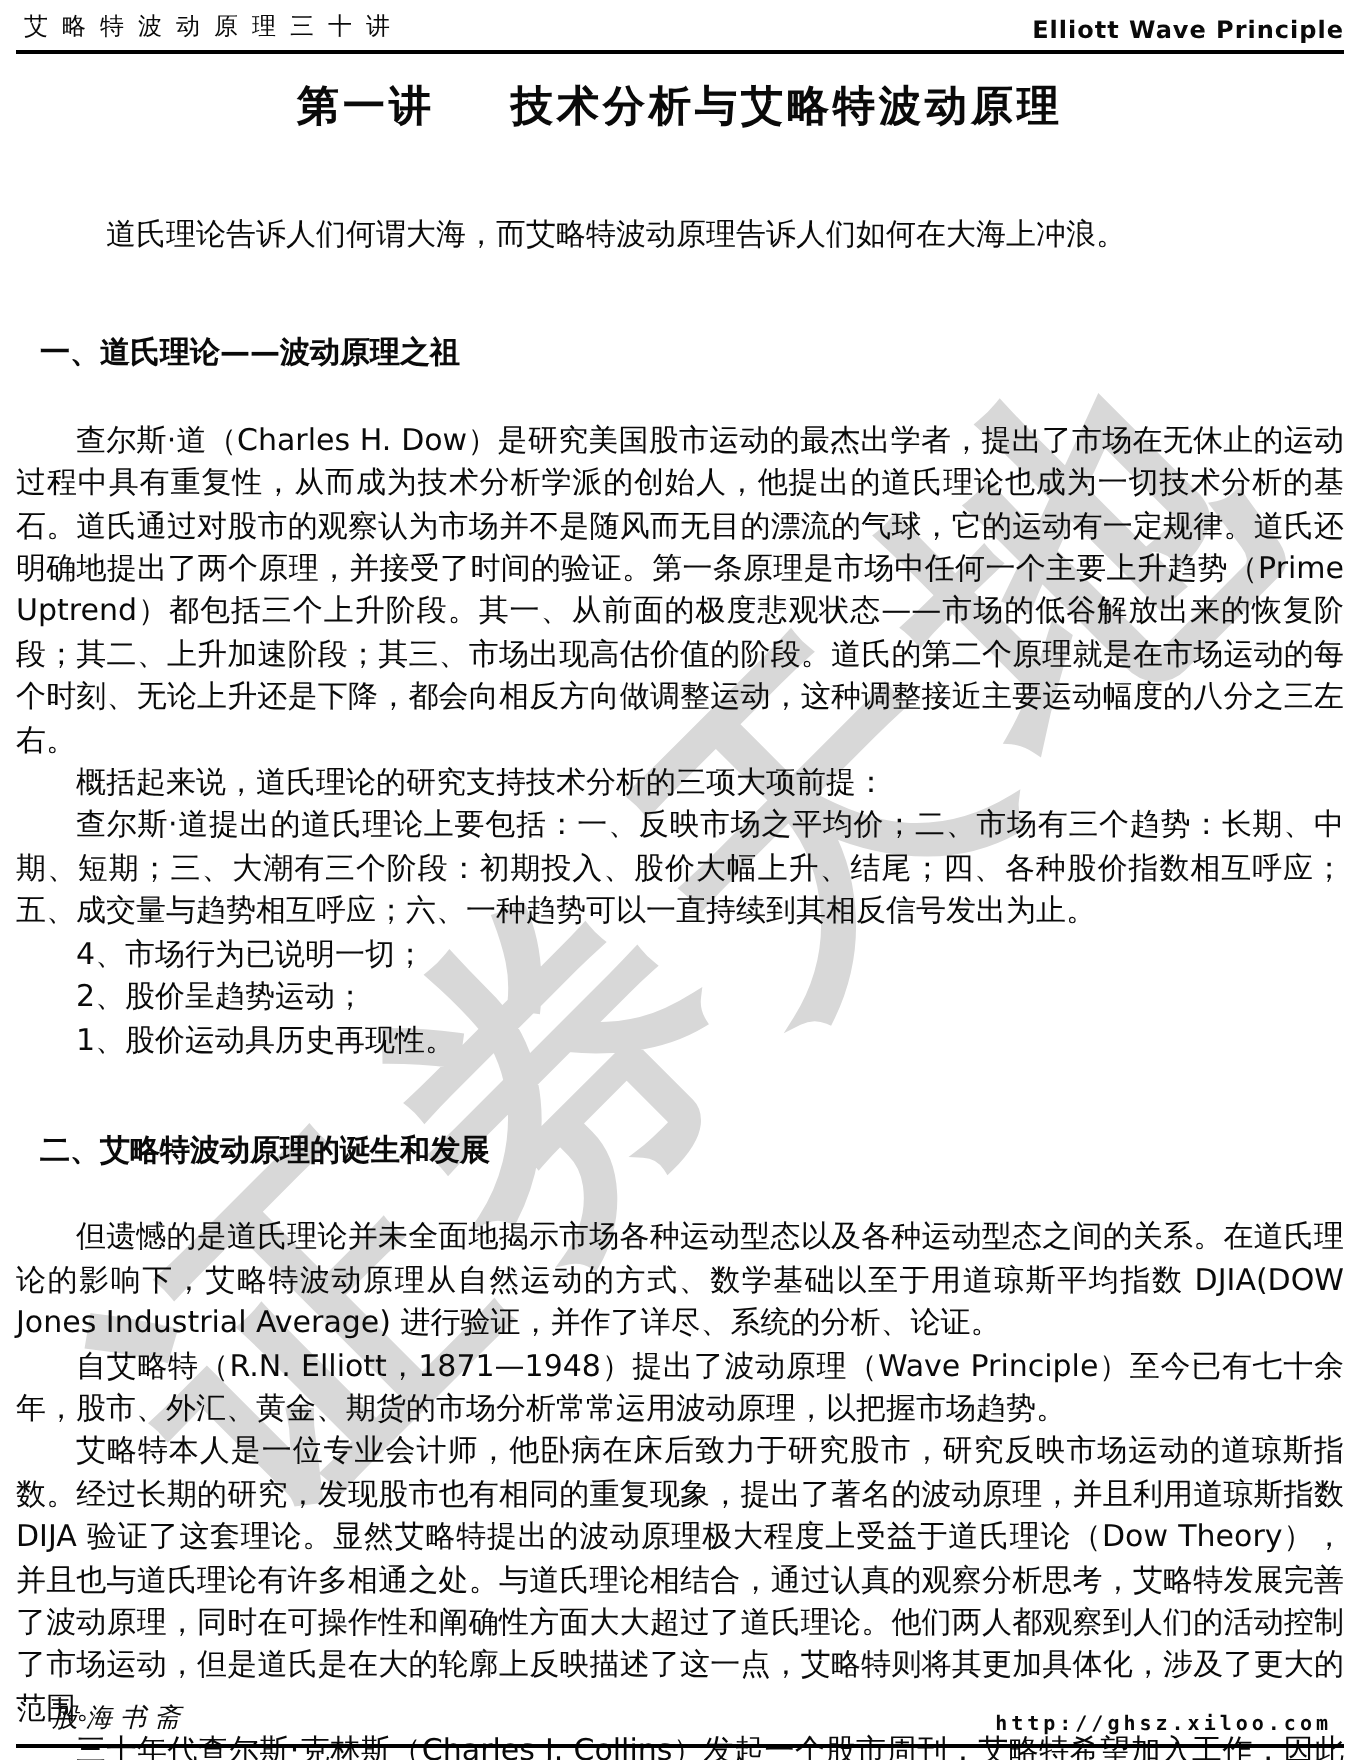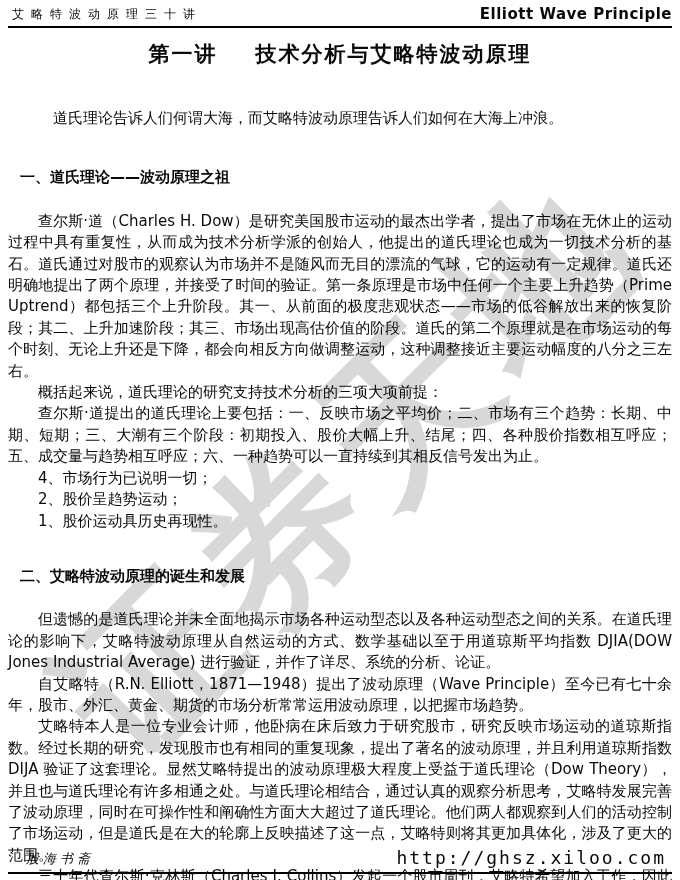--- a/index.html
+++ b/index.html
@@ -32,21 +32,21 @@
     align-items:flex-end;
     border-bottom:2px solid #000;
     padding-bottom:3px;
   }
   .header-left{
     font-size:12px;
     letter-spacing:7px;
     padding-left:4px;
   }
   .header-right{
-    font-size:15px;
+    font-size:12px;
     font-weight:bold;
     letter-spacing:0.5px;
   }
   .doc-title{
     text-align:center;
     margin-top:12px;
     font-size:21px;
     font-weight:bold;
     letter-spacing:2px;
   }
@@ -87,22 +87,22 @@
     align-items:flex-end;
   }
   .footer-site{
     font-family:"DejaVu Serif","Liberation Serif",serif;
     font-style:italic;
     font-size:13px;
     letter-spacing:4px;
   }
   .footer-url{
     font-family:"DejaVu Sans Mono","Liberation Mono",monospace;
-    font-weight:normal;
-    font-size:18px;
+    font-weight:bold;
+    font-size:10px;
     letter-spacing:2px;
   }
 </style>
 </head>
 <body>
 
 <div class="page">
 
   <div class="watermark">证券天地</div>
 

